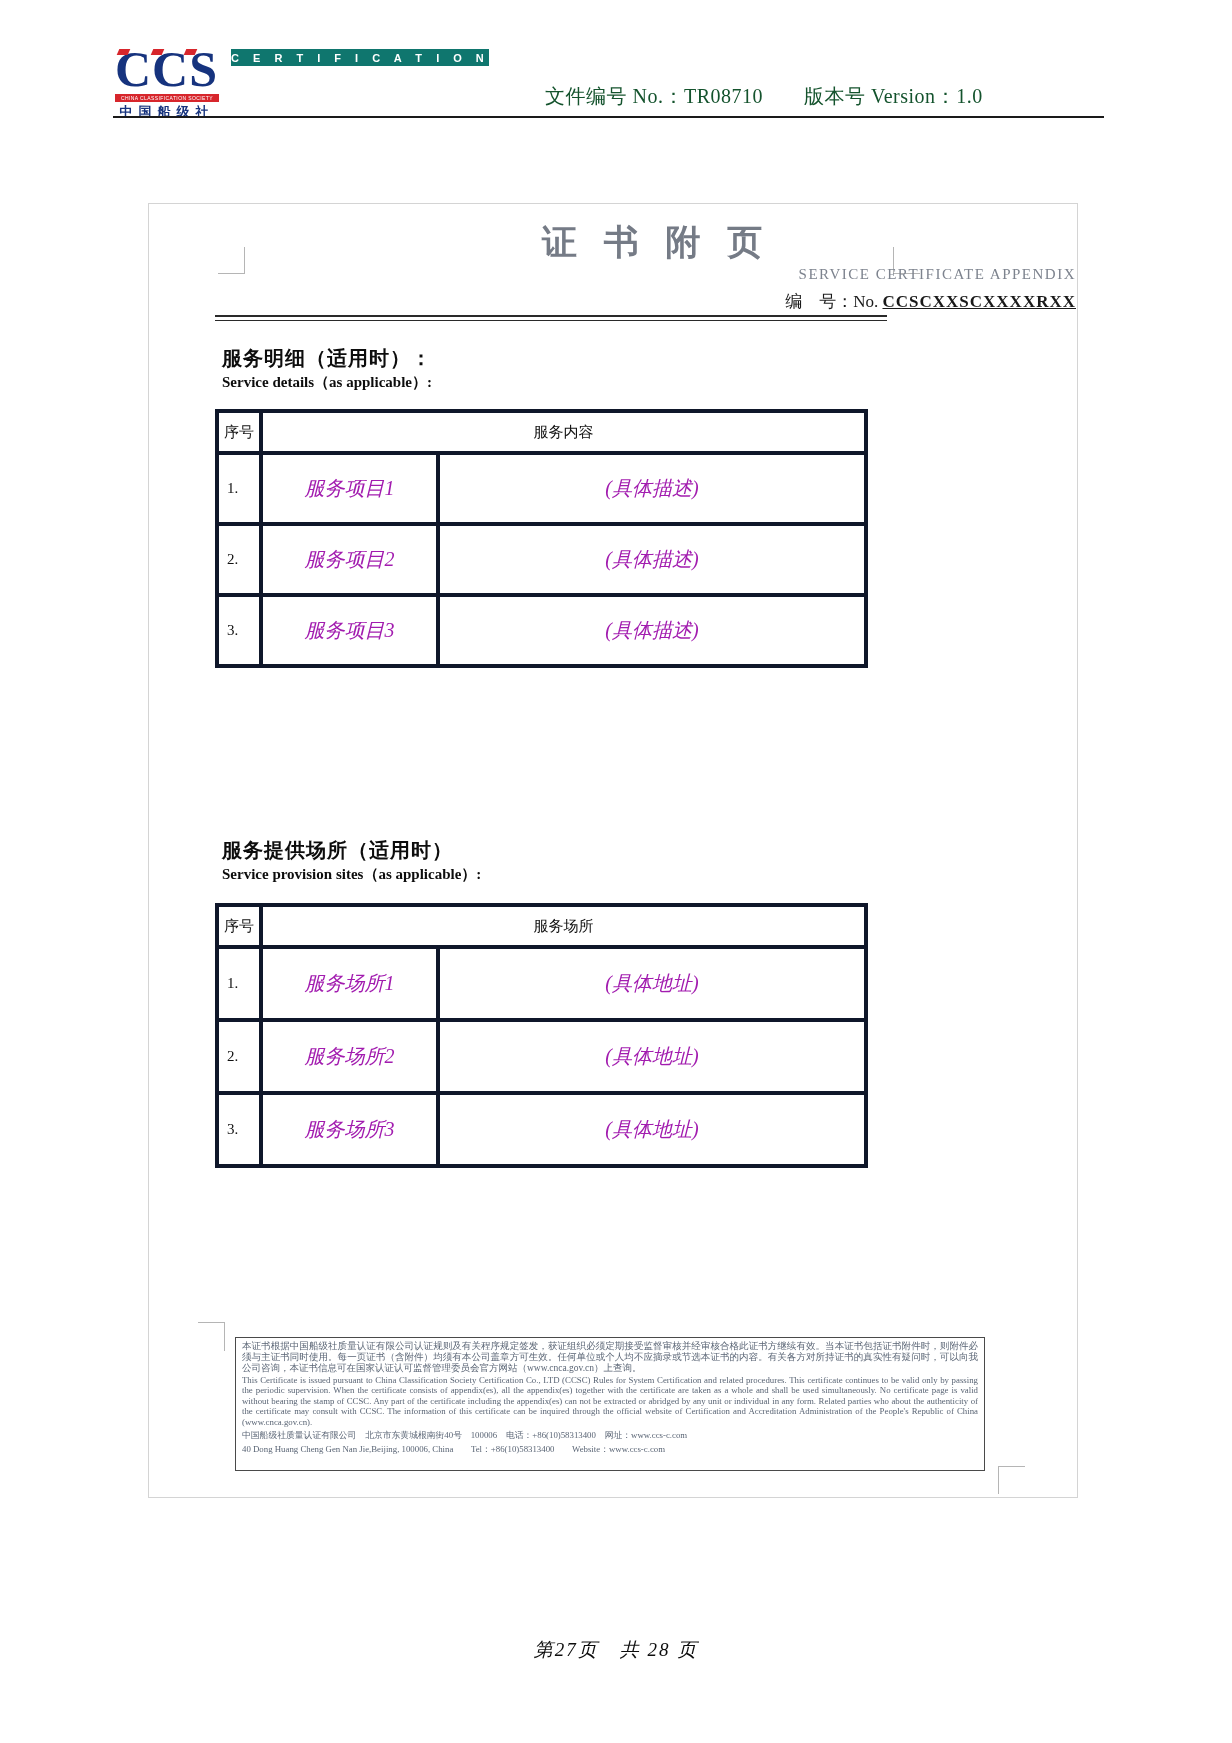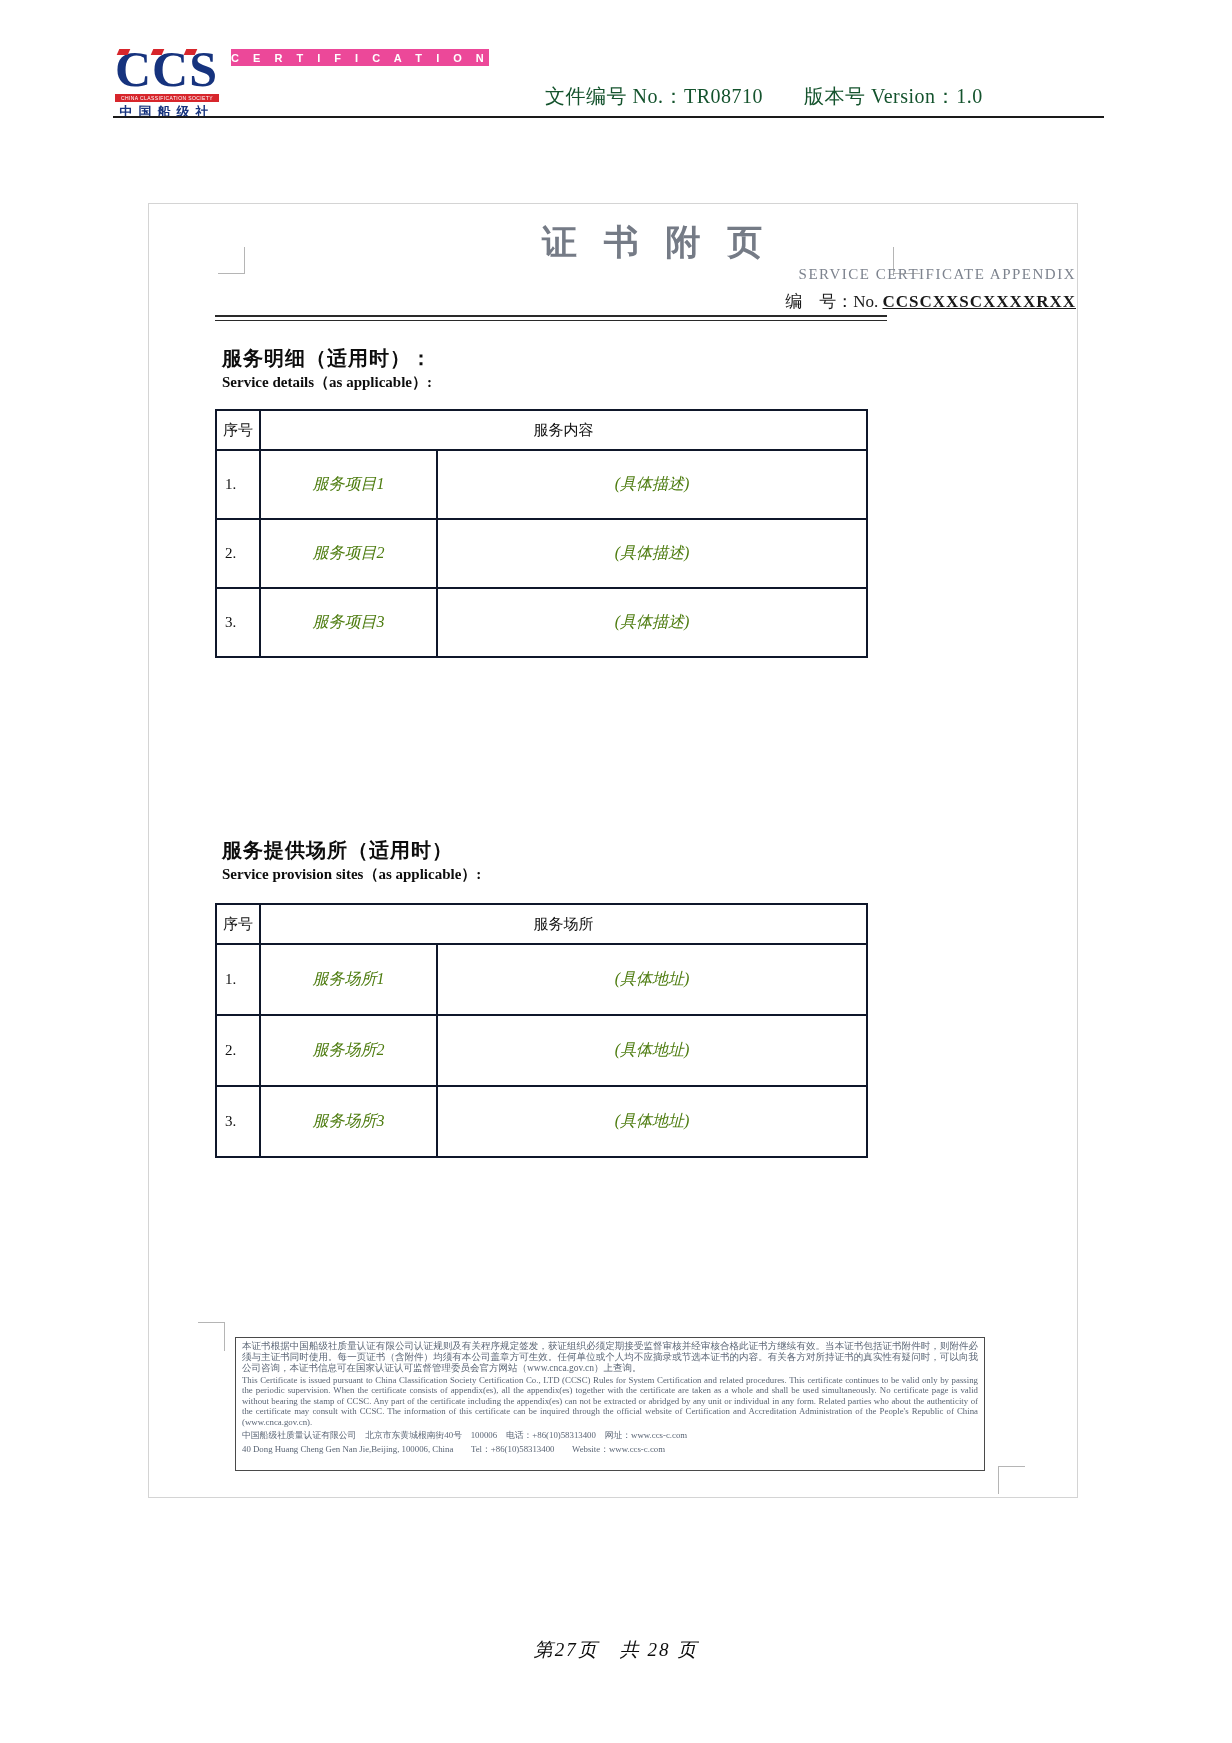--- a/index.html
+++ b/index.html
@@ -24,21 +24,21 @@
   .society-cn{
     color:#16337e;font-family:"Liberation Sans","DejaVu Sans",sans-serif;font-weight:bold;
     font-size:13px;letter-spacing:6px;text-align:center;margin-top:1px;white-space:nowrap;
   }
   .logo-right{padding-top:0;}
   .company-cn{
     color:#16337e;font-family:"Liberation Sans","DejaVu Sans",sans-serif;font-weight:bold;
     font-size:40px;line-height:40px;letter-spacing:5px;white-space:nowrap;
   }
   .company-bar{
-    background:#ec4899;color:#fff;font-family:"Liberation Sans","DejaVu Sans",sans-serif;
+    background:#0f766e;color:#fff;font-family:"Liberation Sans","DejaVu Sans",sans-serif;
     font-weight:bold;font-size:11px;letter-spacing:5.5px;text-align:center;
     padding:3px 0 2px;margin-top:3px;white-space:nowrap;
   }
   .doc-line{position:absolute;left:545px;top:83px;font-size:20px;color:#14532d;white-space:nowrap;letter-spacing:.5px;}
   .header-rule{position:absolute;left:113px;top:116px;width:991px;height:2px;background:#1a1a1a;}
   
   .page-frame{position:absolute;left:148px;top:203px;width:928px;height:1293px;border:1px solid #d4d4d4;background:#fff;}
   .mark{position:absolute;}
   .mark-tl{left:218px;top:247px;width:26px;height:26px;border-right:1px solid #b5b5b5;border-bottom:1px solid #b5b5b5;}
   .mark-tr{left:893px;top:247px;width:26px;height:26px;border-left:1px solid #b5b5b5;border-bottom:1px solid #b5b5b5;}
@@ -58,26 +58,26 @@
   .sec-en{position:absolute;font-size:15px;font-weight:bold;color:#0d0d0d;}
   .sec1-cn{left:222px;top:345px;}
   .sec1-en{left:222px;top:373px;}
   .sec2-cn{left:222px;top:837px;}
   .sec2-en{left:222px;top:865px;}
   
   table.tbl{position:absolute;left:215px;width:653px;border-collapse:collapse;table-layout:fixed;
     font-size:15px;color:#111;}
   .tbl1{top:409px;}
   .tbl2{top:903px;}
-  table.tbl td{border:2px solid #0f172a;vertical-align:middle;}
+  table.tbl td{border:4px solid #0f172a;vertical-align:middle;}
   table.tbl tr.hdr td{height:36px;text-align:center;font-size:15px;}
   .tbl1 tr.row td{height:65px;}
   .tbl2 tr.row td{height:67px;}
   td.num-cell{padding-left:8px;font-size:15px;}
-  td.it-cell{text-align:center;font-style:italic;font-size:16px;color:#4d7c0f;}
+  td.it-cell{text-align:center;font-style:italic;font-size:20px;color:#a21caf;}
   
   .disc{position:absolute;left:235px;top:1337px;width:750px;height:134px;box-sizing:border-box;
     border:1px solid #4a4a4a;padding:3px 6px 2px;color:#5a6575;overflow:hidden;}
   .disc-cn{font-size:9.5px;line-height:11px;text-align:justify;}
   .disc-en{font-size:8.8px;line-height:10.4px;text-align:justify;margin-top:1px;}
   .disc-contact{text-align:left;font-size:8.8px;line-height:11px;margin-top:3px;}
   
   .footer{position:absolute;left:0;width:1232px;top:1637px;text-align:center;font-size:19px;color:#0d0d0d;letter-spacing:2px;font-style:italic;}
 </style>
 </head>

